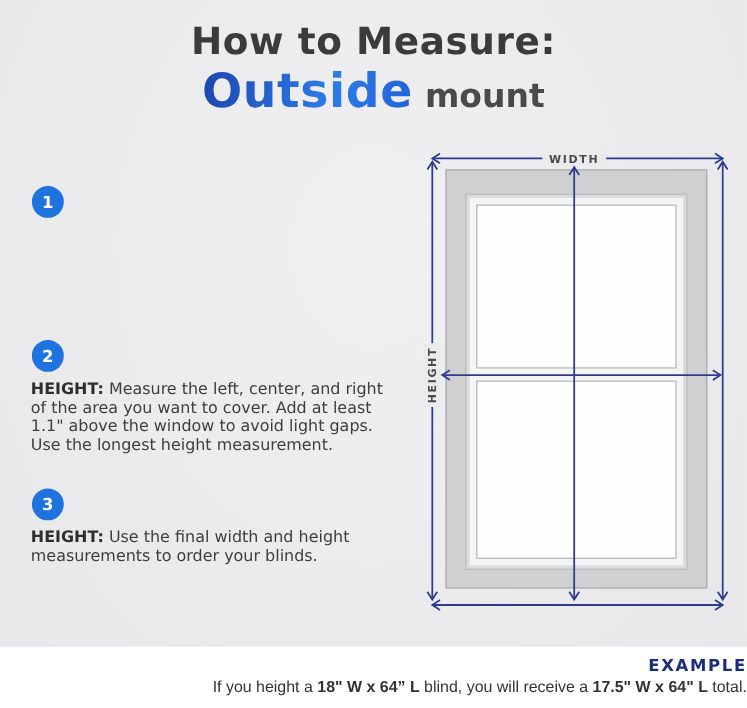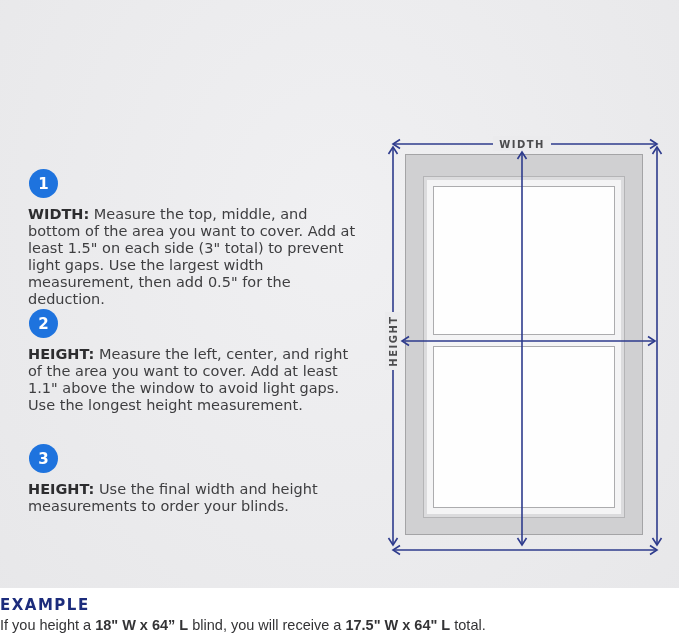--- a/index.html
+++ b/index.html
@@ -50,37 +50,43 @@
     display:flex; flex-direction:column; gap:11px; padding:6px;
   }
   .pane { background:#fefefe; border:1px solid #acacae; }
   .pane-top { flex:0.92; }
   .pane-bottom { flex:1; }
   .diagram svg { position:absolute; inset:0; pointer-events:none; }
 
   
   .example {
     position:absolute; left:0; top:588px; width:679px; height:56px;
-    background:#ffffff; text-align:left; padding-top:8px;
+    background:#ffffff; text-align:right; padding-top:8px;
   }
   .ex-h { font-size:15px; font-weight:bold; color:#1c2c7c; letter-spacing:1.5px; margin-bottom:3px; }
   .ex-line { font-family:"Liberation Sans", sans-serif; font-size:14.5px; color:#333335; }
   .ex-line .b { font-weight:bold; }
 </style>
 </head>
 <body>
 
 <div class="page">
 
+  <header class="title">
+    <div class="t1">How to Measure:</div>
+    <div class="t2">
+      <span class="hl">Outside</span>
+      <span class="sfx">mount</span>
+    </div>
+  </header>
 
   <section class="step step-1">
     <div class="badge">
       <span>1</span>
     </div>
-    <p><span class="lbl">WIDTH:</span> <span>Measure the top, middle, and bottom of the area you want to cover. Add at least 1.5" on each side (3" total) to prevent light gaps. Use the largest width measurement, then add 0.5" for the deduction.</span></p>
   </section>
 
   <section class="step step-2">
     <div class="badge">
       <span>2</span>
     </div>
     <p><span class="lbl">HEIGHT:</span> <span>Measure the left, center, and right of the area you want to cover. Add at least 1.1" above the window to avoid light gaps. Use the longest height measurement.</span></p>
   </section>
 
   <section class="step step-3">

